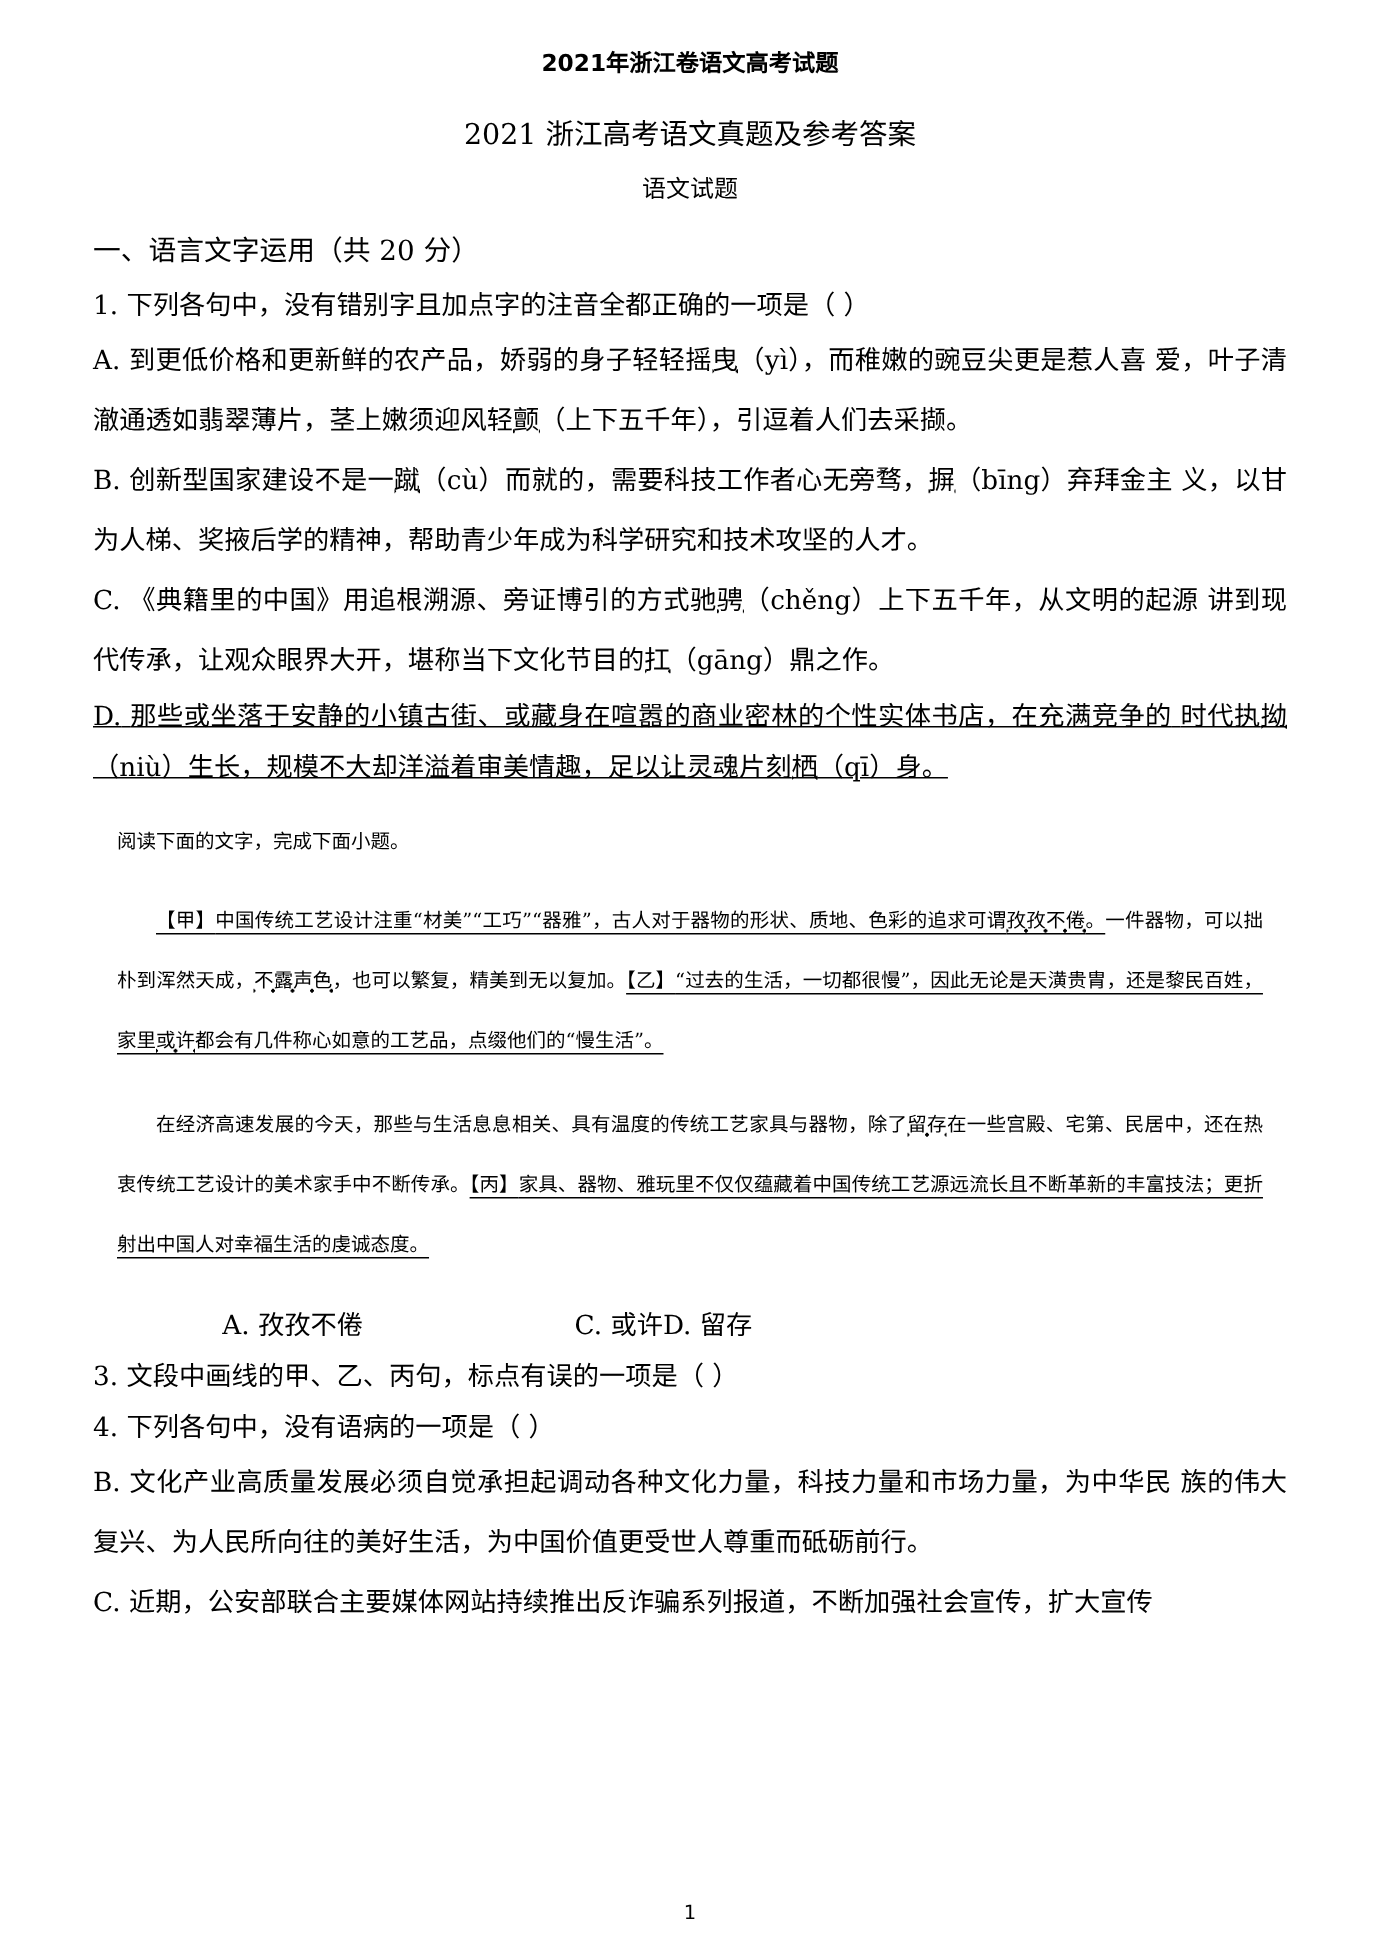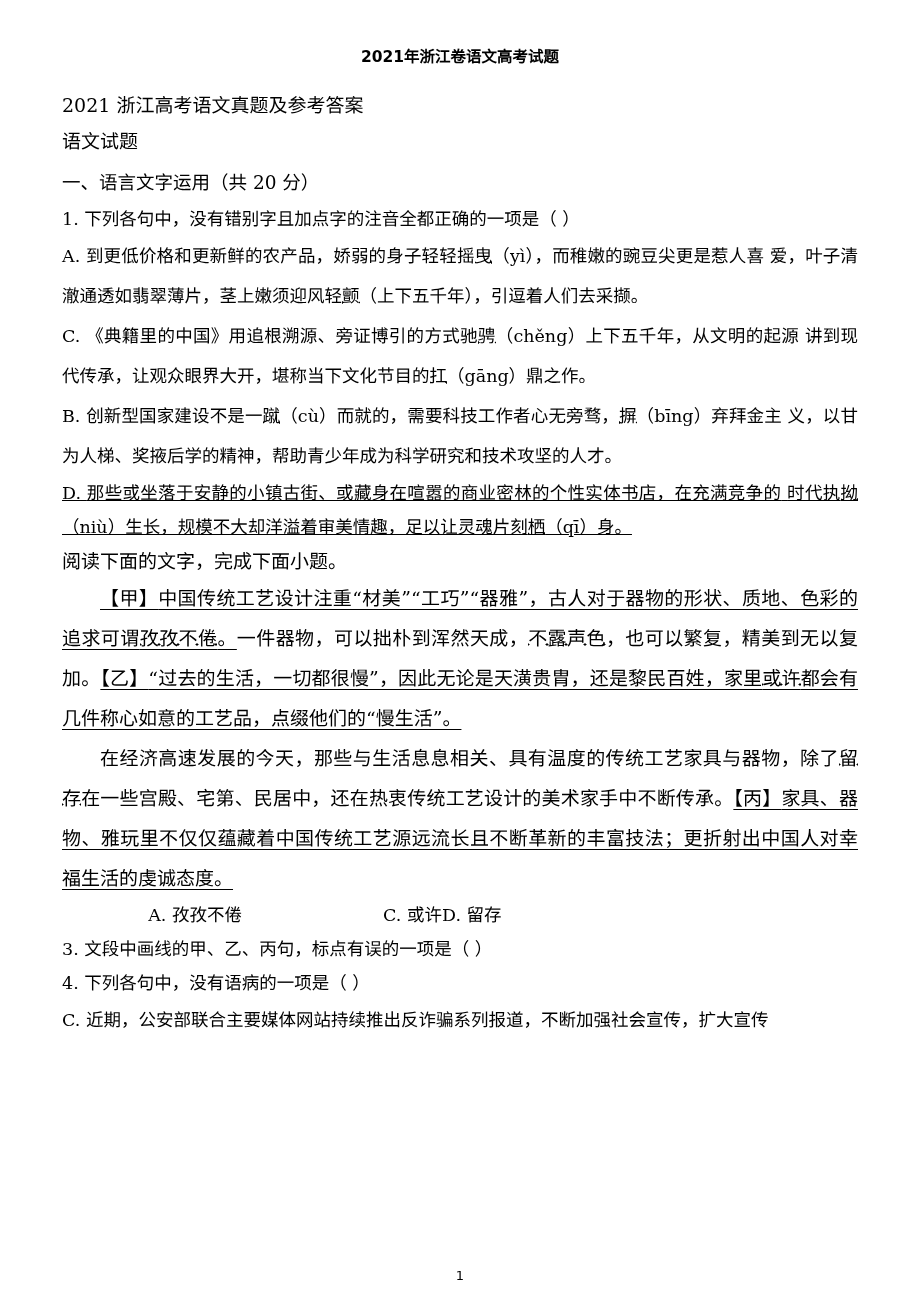--- a/index.html
+++ b/index.html
@@ -24,50 +24,51 @@
   }
 
   
   .title-sans {
     text-align: center;
     font-family: "DejaVu Sans", "Liberation Sans", sans-serif;
     font-weight: bold;
     font-size: 15.5px;
     letter-spacing: 0px;
     line-height: 22px;
-    margin: 16px 0 22px 0;
+    margin: 1px 0 22px 0;
   }
   .title-serif {
+    text-align: center;
     font-size: 19px;
     line-height: 30px;
     margin: 0;
   }
   .title-serif.sub {
-    font-size: 19px;
+    font-size: 16px;
     line-height: 30px;
     margin: 6px 0 10px 0;
   }
 
   
   .sec-head {
     font-size: 18.5px;
     line-height: 34px;
     margin: 4px 0 2px 0;
     white-space: nowrap;
   }
   .q {
     font-size: 17.5px;
     line-height: 34px;
     margin: 0;
     white-space: nowrap;
   }
   .para {
-    font-size: 19px;
+    font-size: 13px;
     line-height: 40px;
-    margin: 0;
+    margin: 16px;
     text-align: justify;
     text-justify: inter-ideograph;
   }
   .para.tight { line-height: 34px; }
   .para.indent { text-indent: 2em; }
   .opt {
     font-size: 17.5px;
     line-height: 40px;
     margin: 0;
     text-align: justify;
@@ -128,29 +129,29 @@
 
   <div class="q">1.  下列各句中，没有错别字且加点字的注音全都正确的一项是（     ）</div>
 
   <div class="opt">
     <span>A.</span>
     <span>到更低价格和更新鲜的农产品，娇弱的身子轻轻摇</span><span class="dotted">曳</span><span>（yì），而稚嫩的豌豆尖更是惹人喜</span>
     <span>爱，叶子清澈通透如翡翠薄片，茎上嫩须迎风轻</span><span class="dotted">颤</span><span>（上下五千年），引逗着人们去采撷。</span>
   </div>
 
   <div class="opt">
+    <span>B.</span>
+    <span>创新型国家建设不是一</span><span class="dotted">蹴</span><span>（cù）而就的，需要科技工作者心无旁骛，</span><span class="dotted">摒</span><span>（bīng）弃拜金主</span>
+    <span>义，以甘为人梯、奖掖后学的精神，帮助青少年成为科学研究和技术攻坚的人才。</span>
+  </div>
+
+  <div class="opt">
     <span>C.</span>
     <span>《典籍里的中国》用追根溯源、旁证博引的方式驰</span><span class="dotted">骋</span><span>（chěng）上下五千年，从文明的起源</span>
     <span>讲到现代传承，让观众眼界大开，堪称当下文化节目的</span><span class="dotted">扛</span><span>（gāng）鼎之作。</span>
-  </div>
-
-  <div class="opt">
-    <span>B.</span>
-    <span>创新型国家建设不是一</span><span class="dotted">蹴</span><span>（cù）而就的，需要科技工作者心无旁骛，</span><span class="dotted">摒</span><span>（bīng）弃拜金主</span>
-    <span>义，以甘为人梯、奖掖后学的精神，帮助青少年成为科学研究和技术攻坚的人才。</span>
   </div>
 
   <div class="opt tight" style="white-space:normal;">
     <span>D.</span>
     <span>那些或坐落于安静的小镇古街、或藏身在喧嚣的商业密林的个性实体书店，在充满竞争的</span>
     <span>时代执</span><span class="dotted">拗</span><span>（niù）生长，规模不大却洋溢着审美情趣，足以让灵魂片刻</span><span class="dotted">栖</span><span>（qī）身。</span>
   </div>
 
   <div class="para tight">阅读下面的文字，完成下面小题。</div>
 
@@ -177,20 +178,25 @@
       <span>留存</span>
     </span>
   </div>
 
   <div class="q">3.  文段中画线的甲、乙、丙句，标点有误的一项是（     ）</div>
 
 
   <div class="q">4.  下列各句中，没有语病的一项是（     ）</div>
 
 
+  <div class="opt">
+    <span>B.</span>
+    <span>文化产业高质量发展必须自觉承担起调动各种文化力量，科技力量和市场力量，为中华民</span>
+    <span>族的伟大复兴、为人民所向往的美好生活，为中国价值更受世人尊重而砥砺前行。</span>
+  </div>
 
   <div class="opt">
     <span>C.</span>
     <span>近期，公安部联合主要媒体网站持续推出反诈骗系列报道，不断加强社会宣传，扩大宣传</span>
   </div>
 
   <div class="folio">1</div>
 
 </div>
 

